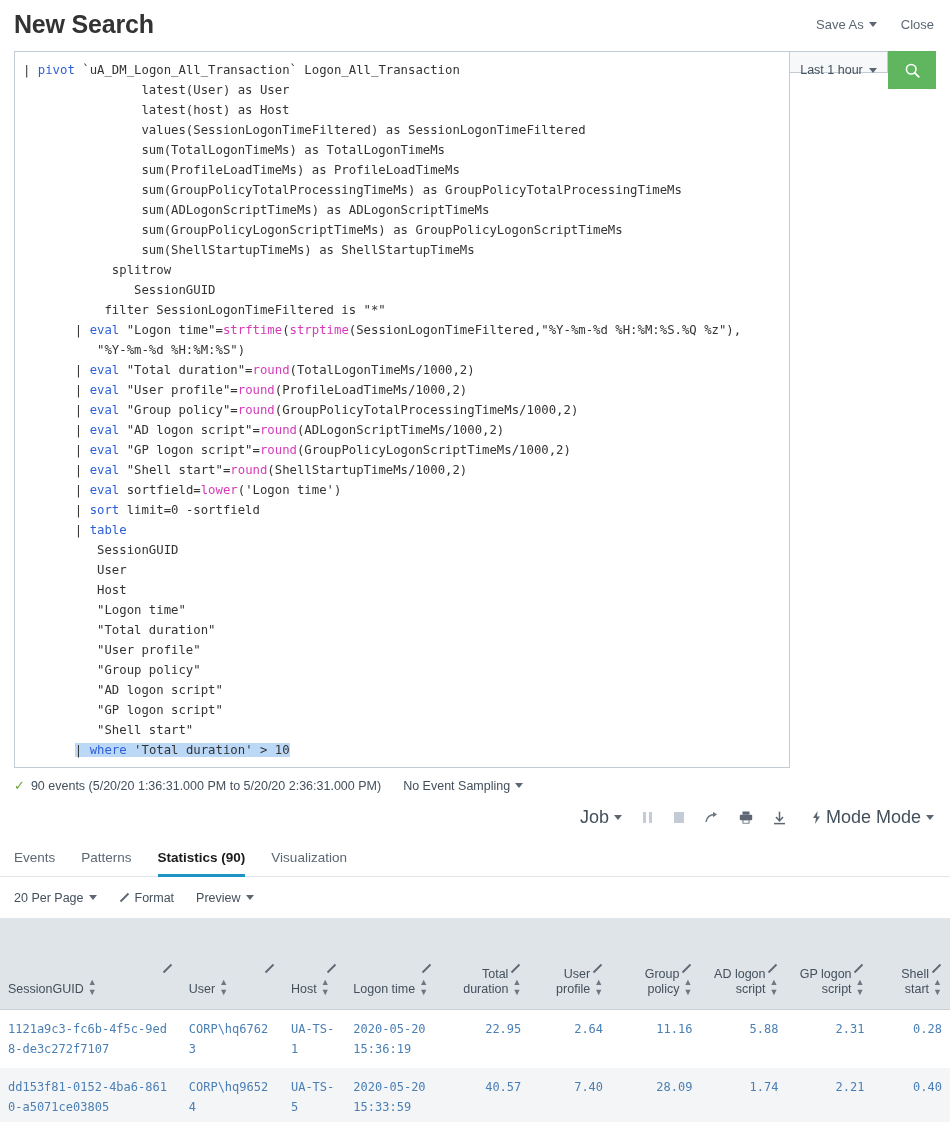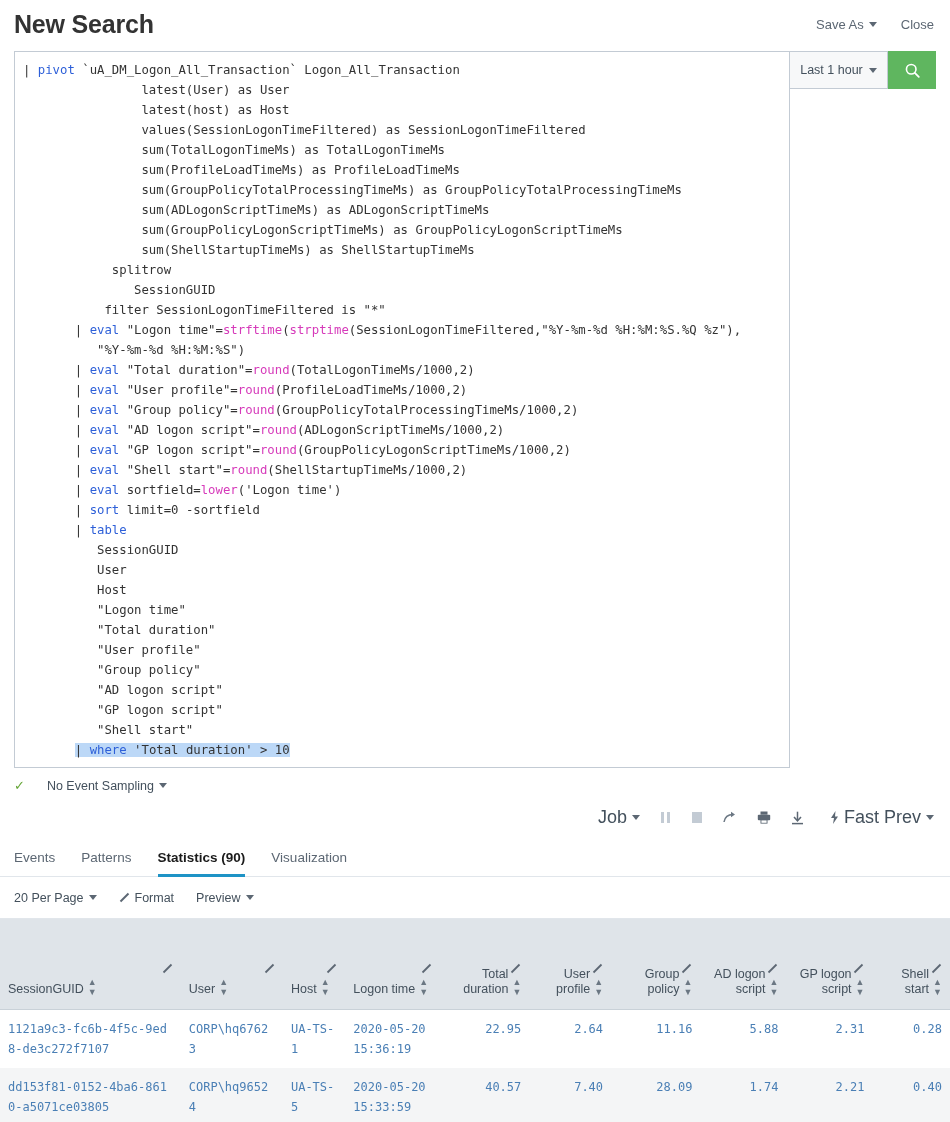--- a/index.html
+++ b/index.html
@@ -70,21 +70,21 @@
 
   .time-picker {
     width: 98px;
     border: 1px solid #c3cbd4;
     border-left: none;
     background: #f7f8f9;
     display: flex;
     align-items: flex-start;
     justify-content: center;
     padding-top: 11px;
-    height: 38px;
+    height: 22px;
     font-size: 12.5px;
     color: #43505c;
     cursor: pointer;
     gap: 6px;
   }
   .search-btn {
     width: 48px; height: 38px;
     background: #5fb65f;
     display: flex; align-items: center; justify-content: center;
     cursor: pointer;
@@ -219,20 +219,21 @@
           <line x1="12.7" y1="12.7" x2="17.4" y2="17.4" stroke="#ffffff" stroke-width="2.1" stroke-linecap="round"></line>
         </svg>
       </div>
     </div>
   </div>
 </div>
 
 <div class="events-row">
   <div style="display:flex;align-items:center;gap:6px;">
     <span class="check">✓</span>
+    <span>90 events (5/20/20 1:36:31.000 PM to 5/20/20 2:36:31.000 PM)</span>
   </div>
   <div class="dd">
     <span>No Event Sampling</span>
     <span class="caret-down"></span>
   </div>
 </div>
 
 <div class="job-toolbar">
   <div class="dd">
     <span>Job</span>
@@ -267,21 +268,21 @@
     <svg width="13" height="14" viewBox="0 0 13 14">
       <line x1="6.5" y1="0.7" x2="6.5" y2="9" stroke="#5c6773" stroke-width="1.5"></line>
       <path d="M3 6 L6.5 9.8 L10 6" fill="none" stroke="#5c6773" stroke-width="1.5"></path>
       <line x1="1" y1="12.6" x2="12" y2="12.6" stroke="#5c6773" stroke-width="1.5"></line>
     </svg>
   </div>
   <div class="dd" style="margin-left:6px;">
     <svg width="9" height="13" viewBox="0 0 9 13">
       <path d="M5.5 0 L1 7 L4 7 L3 13 L8 5.5 L5 5.5 Z" fill="#5c6773"></path>
     </svg>
-    <span>Fast Prev</span>
+    <span>Mode Mode</span>
     <span class="caret-down"></span>
   </div>
 </div>
 
 <div class="tabs" id="tabs-container">
     <div class="tab">Events</div>
     <div class="tab">Patterns</div>
     <div class="tab active">Statistics (90)</div>
     <div class="tab">Visualization</div>
   </div>

